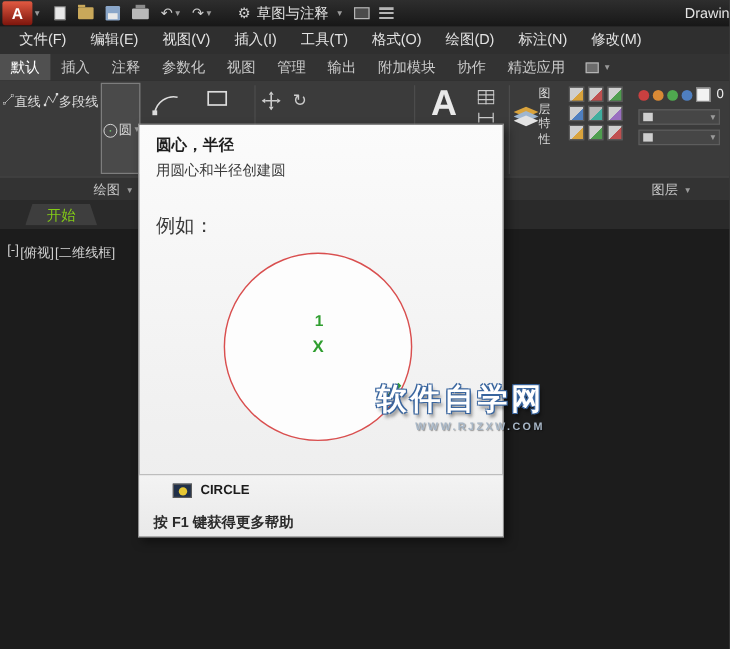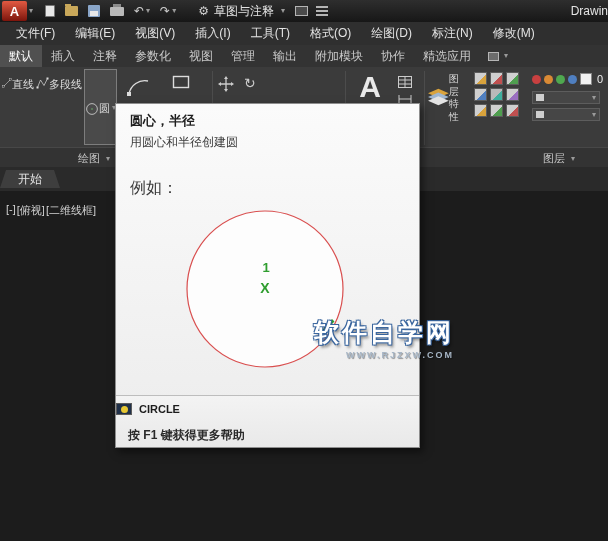--- a/index.html
+++ b/index.html
@@ -69,21 +69,21 @@
   .dot{width:9px;height:9px;border-radius:50%;display:inline-block;cursor:pointer}
   .d1{background:#c84040}.d2{background:#d98a35}.d3{background:#4fa84f}.d4{background:#4f7fc0}
   .swatch{width:12px;height:12px;background:#f2f2f2;border:1px solid #888;display:inline-block;cursor:pointer}
   .layer-zero{font-size:11px;color:#eee;margin-left:2px}
   .dropbar{position:absolute;left:532px;width:68px;height:13px;background:#464646;border:1px solid #5d5d5d;
            display:flex;align-items:center;justify-content:space-between;padding:0 3px;cursor:pointer}
   .dropbar .mini{width:8px;height:7px;background:#cfcfcf;display:inline-block}
 
   
   .filetab-bar{position:absolute;top:167px;left:0;width:608px;height:24px;background:#2a2a2a}
-  .filetab{position:absolute;left:0;top:3px;height:18px;padding:0 18px;background:#3e3e3e;color:#e5e5e5;
+  .filetab{position:absolute;left:21px;top:3px;height:18px;padding:0 18px;background:#3e3e3e;color:#84cc16;
            font-size:12px;display:flex;align-items:center;cursor:pointer;
            clip-path:polygon(6px 0,calc(100% - 6px) 0,100% 100%,0 100%)}
 
   
   .canvas{position:absolute;top:191px;left:0;width:608px;height:350px;background:#1c1c1c}
   .vp-controls{position:absolute;left:6px;top:12px;font-size:11px;color:#d2d2d2;display:flex;gap:1px}
   .vp-controls span{cursor:pointer}
 
   
   .tooltip{position:absolute;left:115px;top:103px;width:305px;height:345px;z-index:40;
@@ -93,21 +93,21 @@
   .tt-desc{position:absolute;left:14px;top:30px;font-size:12px;color:#3a3a3a}
   .tt-example{position:absolute;left:14px;top:74px;font-size:16px;color:#3a3a3a}
   .tt-circle{position:absolute;left:69px;top:105px}
   .tt-m1{position:absolute;left:140px;top:156px;width:20px;text-align:center;
          font-size:13px;font-weight:bold;color:#2f9e2f}
   .tt-mx{position:absolute;left:139px;top:176px;width:20px;text-align:center;
          font-size:14px;font-weight:bold;color:#2f9e2f}
   .tt-pencil{position:absolute;left:203px;top:210px}
   .tt-footer{position:absolute;left:0;right:0;top:291px;bottom:0;border-top:1px solid #bdbdbd;
              background:linear-gradient(#f3f3f3,#e9e9e9)}
-  .tt-cmd-row{position:absolute;left:0;top:7px;display:flex;align-items:center;gap:7px}
+  .tt-cmd-row{position:absolute;left:28px;top:7px;display:flex;align-items:center;gap:7px}
   .cmd-icon{width:16px;height:12px;background:#203049;border:1px solid #5c5c5c;position:relative;display:inline-block}
   .cmd-icon::after{content:'';position:absolute;left:4px;top:2px;width:7px;height:7px;border-radius:50%;background:#e6c733}
   .cmd-name{font-size:11px;font-weight:bold;color:#1c1c1c}
   .tt-help{position:absolute;left:12px;top:31px;font-size:12px;font-weight:bold;color:#2a2a2a}
 
   
   .watermark{position:absolute;left:314px;top:316px;z-index:50;pointer-events:none}
   .wm1{font-size:25px;font-weight:bold;letter-spacing:3px;color:#fff;white-space:nowrap;
        text-shadow:-1px -1px 0 #39659e,1px -1px 0 #39659e,-1px 1px 0 #39659e,1px 1px 0 #39659e,2px 3px 3px rgba(0,0,0,.45)}
   .wm2{font-size:9px;font-weight:bold;letter-spacing:2px;color:#a7b6c6;text-align:right;margin-top:1px;

